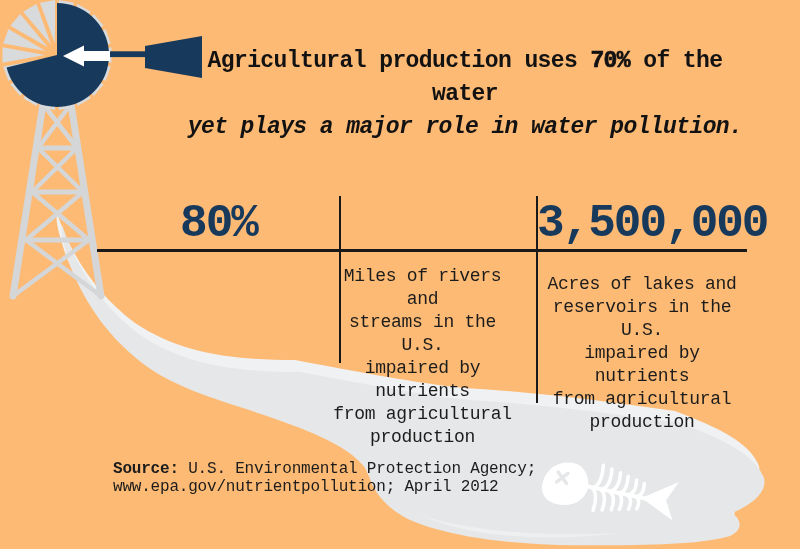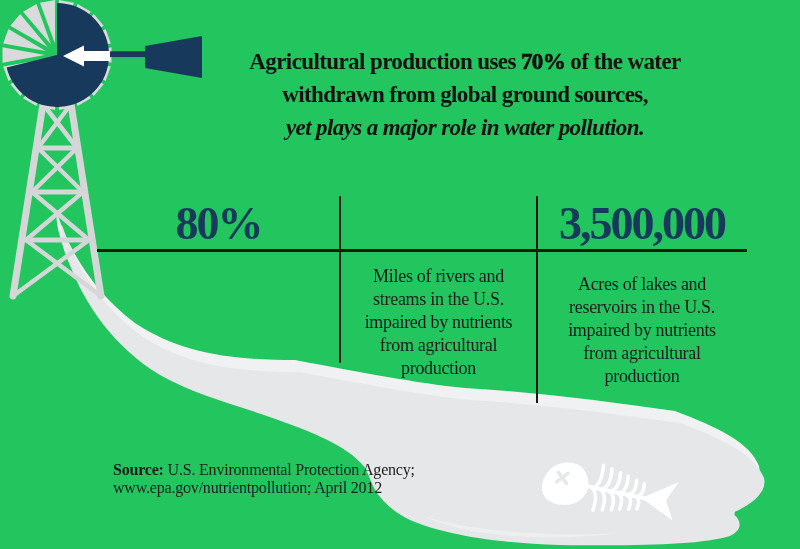--- a/index.html
+++ b/index.html
@@ -1,17 +1,17 @@
 <!DOCTYPE html>
 <html><head>
 <meta charset="utf-8">
 <style>
   html,body{margin:0;padding:0;background:#ffffff;}
-  .canvas{position:relative;width:800px;height:549px;background:#22c55e;overflow:hidden;
-          font-family:Liberation Serif, serif;}
+  .canvas{position:relative;width:800px;height:549px;background:#fdba74;overflow:hidden;
+          font-family:Liberation Mono, monospace;}
   .bg-svg{position:absolute;left:0;top:0;}
 
   .headline{position:absolute;left:180px;top:45px;width:570px;text-align:center;
             font-size:23px;font-weight:700;line-height:33px;letter-spacing:-0.6px;color:#121212;}
   .headline .hl-bold{font-weight:700;-webkit-text-stroke:0.7px #121212;}
   .headline .hl-italic{font-style:italic;}
 
   .stat-value{position:absolute;top:200px;height:48px;line-height:48px;text-align:center;
               font-size:46px;font-weight:700;letter-spacing:-2px;color:#17395c;}
   .sv1{left:97px;width:243px;}
@@ -19,21 +19,21 @@
   .sv3{left:537px;width:210px;}
 
   .hrule{position:absolute;left:97px;top:249px;width:650px;height:3px;background:#191919;}
   .vdiv{position:absolute;top:196px;width:2px;background:#191919;}
   .vd1{left:339px;height:167px;}
   .vd2{left:536px;height:207px;}
 
   .stat-desc{position:absolute;top:265px;text-align:center;font-size:18px;line-height:23px;
              letter-spacing:-0.3px;color:#1c1c1c;white-space:pre-line;}
   .sd1{left:97px;width:243px;}
-  .sd2{left:340px;width:197px;}
+  .sd2{left:324px;width:197px;}
   .sd3{left:537px;width:210px;margin-top:8px;}
 
   .source{position:absolute;left:113px;top:461px;font-size:16px;line-height:17.5px;
           letter-spacing:-0.2px;color:#1c1c1c;}
   .source .src-label{font-weight:700;}
 </style>
 </head>
 <body>
 
 <div class="canvas">
@@ -120,21 +120,20 @@
         <path d="M79,32.5 q6,4 3,16"></path>
         <path d="M88,33 q6,4 3,14"></path>
         <path d="M97,33.5 q5,4 2,12"></path>
       </g>
       <path fill="#ffffff" d="M104,33 L137,13 L127,33 L136,52 L104,35 Z"></path>
     </g>
   </svg>
 
   <div class="headline">
     <div><span>Agricultural production uses </span><span class="hl-bold">70%</span><span> of the water</span></div>
-    <div>withdrawn from global ground sources,</div>
     <div class="hl-italic">yet plays a major role in water pollution.</div>
   </div>
 
   <div class="stat-value sv1">80%</div>
   <div class="stat-value sv3">3,500,000</div>
 
   <div class="hrule"></div>
   <div class="vdiv vd1"></div>
   <div class="vdiv vd2"></div>
 

